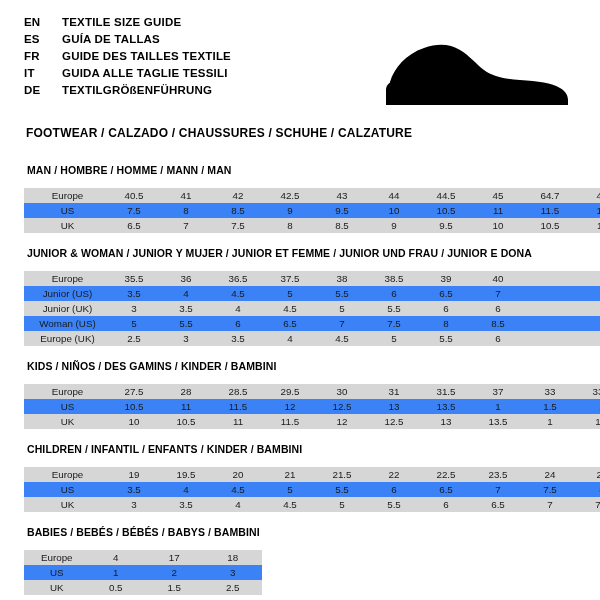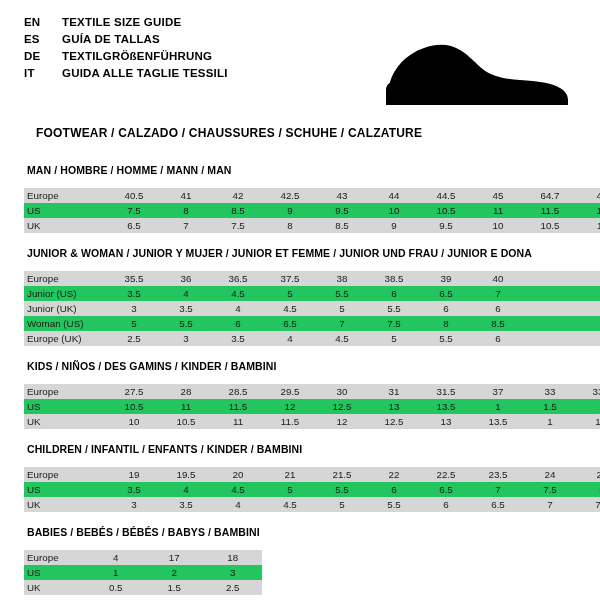--- a/index.html
+++ b/index.html
@@ -52,21 +52,21 @@
     position: absolute;
     top: 22px;
     right: 6px;
     width: 190px;
     height: 72px;
   }
 
   .section-title {
     position: absolute;
     top: 110px;
-    left: 12px;
+    left: 2px;
     font-size: 12px;
     font-weight: bold;
     letter-spacing: 0.2px;
   }
 
   
   .tables {
     margin-top: 36px;
   }
   .group {
@@ -88,28 +88,28 @@
 
   td {
     height: 15px;
     padding: 0;
     line-height: 15px;
     text-align: center;
     vertical-align: middle;
     color: #1a1a1a;
   }
   td.label {
-    text-align: left;
+    text-align: center;
     padding-left: 3px;
   }
   tr.shaded td {
     background: #d6d6d6;
   }
   tr.plain td {
-    background: #22c55e;
+    background: #3b82f6;
   }
   .col-label { width: 84px; }
   .col-val { width: 52px; }
   .col-label-b { width: 62px; }
   .col-val-b { width: 58px; }
 </style>
 </head>
 <body>
 
 <div class="page">
@@ -118,26 +118,30 @@
     <div class="lang-list">
         <div class="lang-row">
           <span class="lang-code">EN</span>
           <span class="lang-title">TEXTILE SIZE GUIDE</span>
         </div>
         <div class="lang-row">
           <span class="lang-code">ES</span>
           <span class="lang-title">GUÍA DE TALLAS</span>
         </div>
         <div class="lang-row">
-          <span class="lang-code">DE</span>
-          <span class="lang-title">TEXTILGRÖßENFÜHRUNG</span>
+          <span class="lang-code">FR</span>
+          <span class="lang-title">GUIDE DES TAILLES TEXTILE</span>
         </div>
         <div class="lang-row">
           <span class="lang-code">IT</span>
           <span class="lang-title">GUIDA ALLE TAGLIE TESSILI</span>
+        </div>
+        <div class="lang-row">
+          <span class="lang-code">DE</span>
+          <span class="lang-title">TEXTILGRÖßENFÜHRUNG</span>
         </div>
       </div>
 
     <div class="shoe-wrap">
       <svg viewBox="0 0 190 72" width="190" height="72" aria-hidden="true">
         <path fill="#000000" d="M10 44 C14 30 26 16 44 10 C58 5 70 6 80 12 C90 18 96 26 104 32
                                  C112 38 124 41 140 42 C158 43 172 45 180 50
                                  C186 53.5 188 58 188 62 L188 66 L10 66 Z"></path>
         <path fill="#000000" d="M6 52 C6 48 8 45 12 44 L188 62 L188 67 L6 67 Z"></path>
       </svg>

